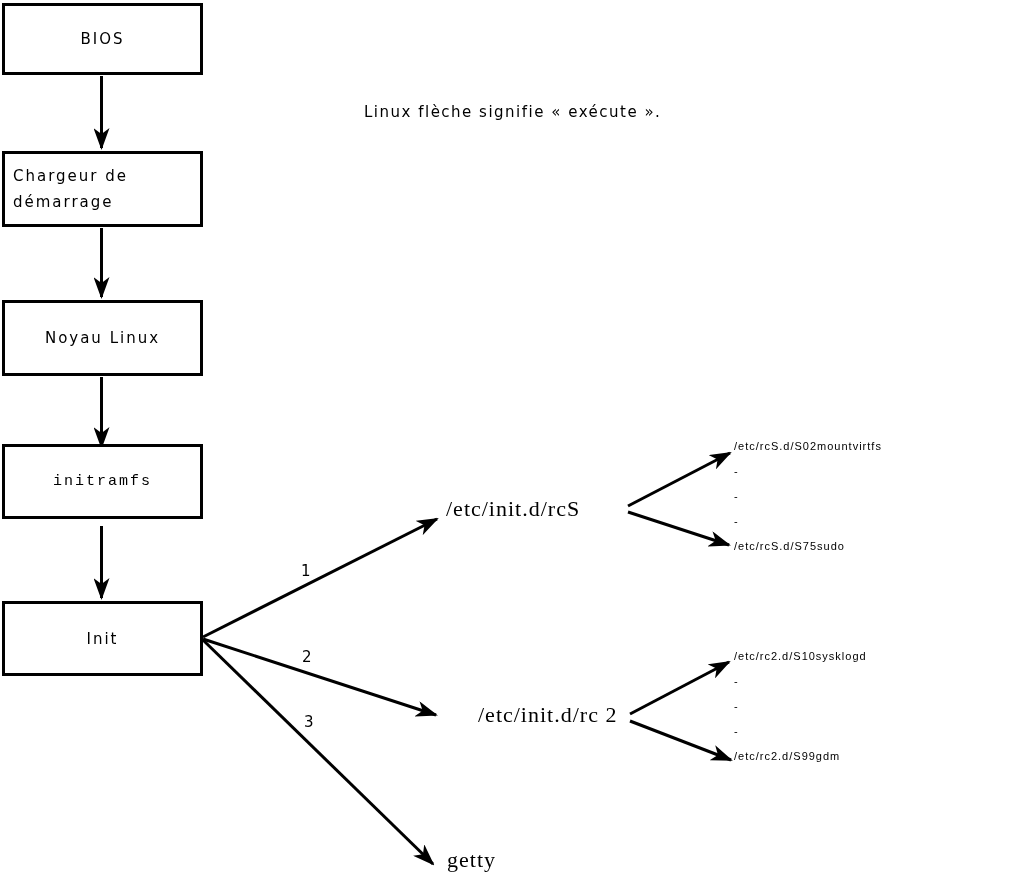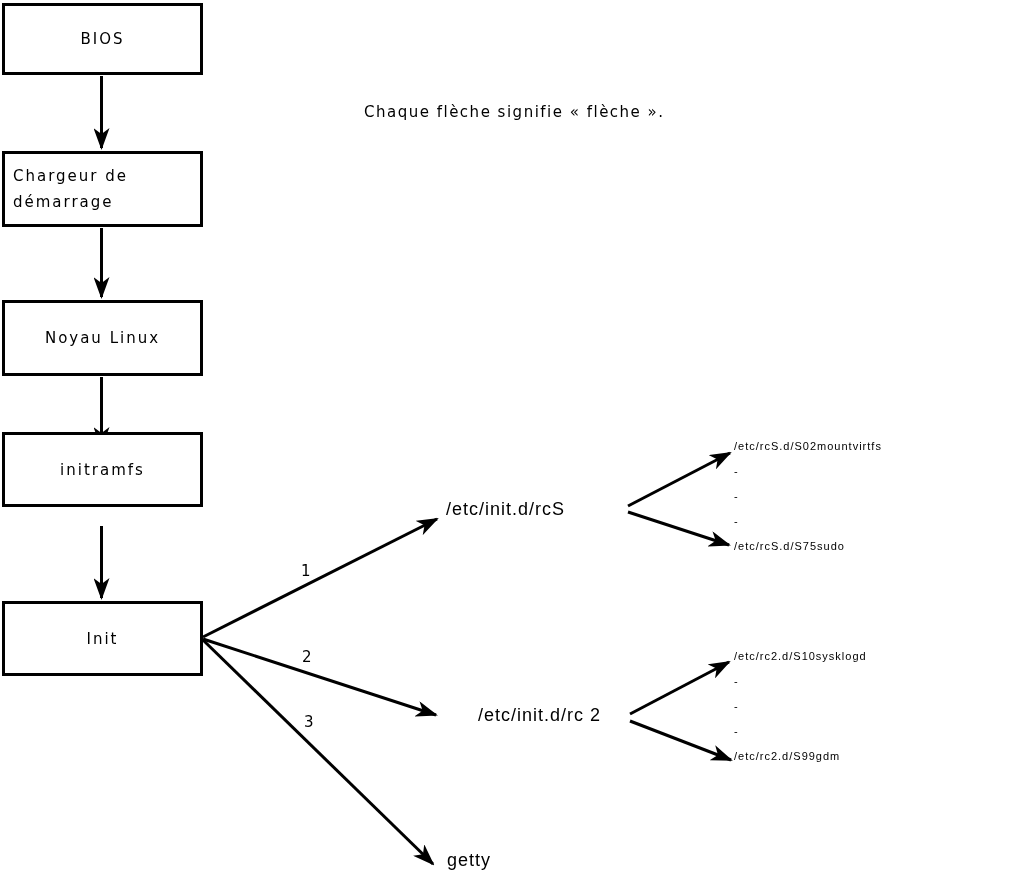--- a/index.html
+++ b/index.html
@@ -41,22 +41,22 @@
     letter-spacing: 1.5px;
     white-space: nowrap;
   }
   .branch-num {
     position: absolute;
     font-size: 15px;
     letter-spacing: 1px;
   }
   .mono {
     position: absolute;
-    font-family: Liberation Sans, sans-serif;
-    font-size: 18px;
+    font-family: Liberation Serif, serif;
+    font-size: 22px;
     letter-spacing: 1px;
     white-space: pre;
     line-height: 20px;
   }
   .script-group { position: absolute; left: 734px; }
   .script-group .line {
     font-family: Liberation Sans, sans-serif;
     font-size: 11px;
     letter-spacing: 1px;
     white-space: pre;
@@ -94,28 +94,28 @@
 
   <div class="box" style="top:3px;   height:72px;">
     <span>BIOS</span>
   </div>
   <div class="box" style="top:300px; height:76px;">
     <span>Noyau Linux</span>
   </div>
   <div class="box" style="top:151px; height:76px;">
     <span>Chargeur de démarrage</span>
   </div>
-  <div class="box" style="top:432px; height:75px;">
+  <div class="box" style="top:444px; height:75px;font-family:Liberation Mono, monospace;">
     <span>initramfs</span>
   </div>
   <div class="box" style="top:601px; height:75px;">
     <span>Init</span>
   </div>
 
-  <div class="note">Chaque flèche signifie « flèche ».</div>
+  <div class="note">Linux flèche signifie « exécute ».</div>
 
   <div class="branch-num" style="left:301px; top:562px;">1</div>
   <div class="branch-num" style="left:302px; top:648px;">2</div>
   <div class="branch-num" style="left:304px; top:713px;">3</div>
 
   <div class="mono" style="left:446px; top:499px;">/etc/init.d/rcS</div>
   <div class="mono" style="left:442px; top:705px;margin-left:36px;">/etc/init.d/rc 2</div>
   <div class="mono" style="left:447px; top:850px;">getty</div>
 
   <div class="script-group" style="top:436px;">

